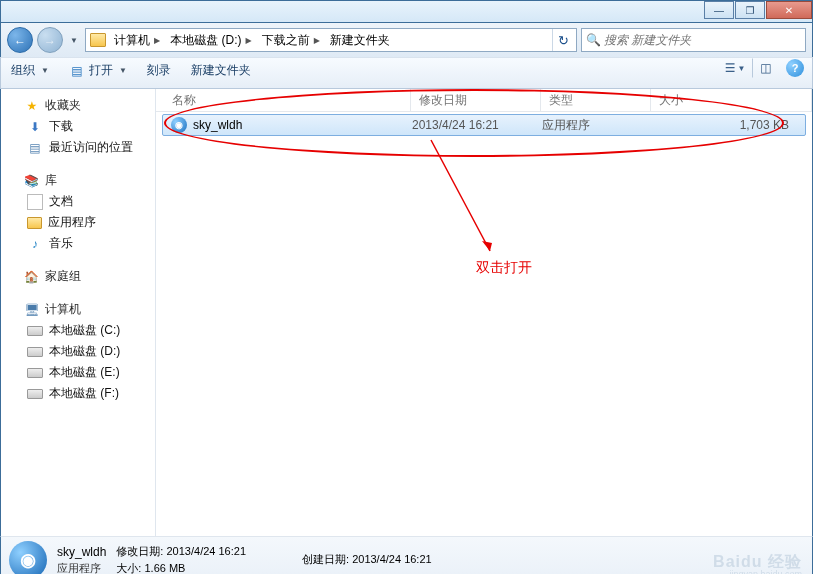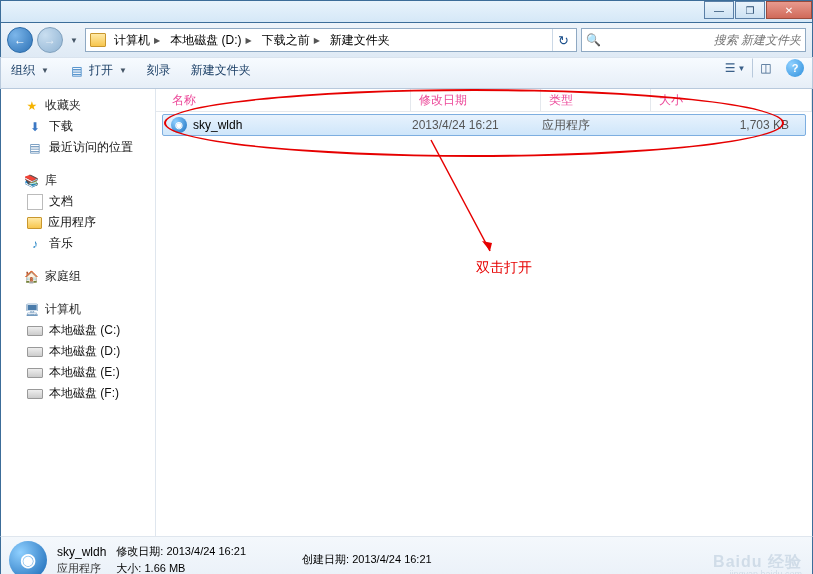--- a/index.html
+++ b/index.html
@@ -15,21 +15,21 @@
 .navbtn { width: 26px; height: 26px; border-radius: 50%; background: radial-gradient(circle at 30% 30%, #7cb6ea,#2d72b6); border: 1px solid #2a6aa8; display: flex; align-items: center; justify-content: center; color: #fff; font-size: 12px; }
 .navbtn.fwd { background: radial-gradient(circle at 30% 30%, #c9def0,#8fb3d3); border-color:#7fa0bd; color:#e6eef6; }
 .dropdown-tiny { width:14px; height:20px; display:flex; align-items:center; justify-content:center; color:#456; font-size:8px; }
 .addr { flex: 1; height: 24px; background: #fff; border: 1px solid #8fa9c3; display: flex; align-items: center; padding: 0 2px; gap: 2px; overflow:hidden; }
 .addr .folder-ico { width:16px; height:14px; background: linear-gradient(#ffe9a6,#f7c64e); border:1px solid #c9972e; border-radius:1px; margin: 0 2px; }
 .crumb { display:flex; align-items:center; height:100%; padding:0 4px; color:#000; white-space:nowrap; }
 .crumb .arrow { margin-left:4px; font-size:8px; color:#555; }
 .addr .refresh { width:22px; height:22px; margin-left:auto; display:flex; align-items:center; justify-content:center; color:#1a4e8a; border-left:1px solid #cbd8e6; font-size:13px; }
 .searchbox { width: 225px; height: 24px; background:#fff; border:1px solid #8fa9c3; display:flex; align-items:center; padding:0 4px; color:#888; }
 .searchbox .sico { width:14px; height:14px; margin-right:4px; color:#6a88a8; }
-.searchbox input { border:0; outline:0; flex:1; font-size:12px; color:#666; font-style:italic;text-align:right; }
+.searchbox input { border:0; outline:0; flex:1; font-size:12px; color:#666; font-style:italic; }
 
 
 .toolbar { height: 32px; background: linear-gradient(#f7fbff,#e6eef7); border: 1px solid #b8c9dc; border-top-color:#d9e3ee; display:flex; align-items:flex-start; padding:0 8px; gap:16px; }
 .toolbar .tbtn { color:#1b3f66; display:flex; align-items:center; gap:4px; padding:4px 2px; }
 .toolbar .tbtn .dd { font-size:8px; color:#456; margin-left:2px; }
 .toolbar .spacer { flex:1; }
 .toolbar .viewicons { display:flex; align-items:center; gap:6px; }
 .viewicons .vi { width:22px; height:20px; border:1px solid transparent; display:flex; align-items:center; justify-content:center; color:#3a6089; }
 .viewicons .vi.sep { border-left:1px solid #b8c9dc; padding-left:6px; }
 .helpico { width:18px; height:18px; border-radius:50%; background: radial-gradient(circle at 30% 30%, #8fd0ff,#2d8fdc); color:#fff; font-weight:bold; display:flex; align-items:center; justify-content:center; font-size:11px; margin-left:6px; }
@@ -52,21 +52,21 @@
 .ico.pic { background:#51a8d6; border-radius:1px; }
 .ico.doc { background:#fff; border:1px solid #bbb; }
 .ico.music { color:#2d89c7; }
 .ico.home { color:#2d8fc8; }
 .ico.comp { color:#4a7cab; }
 .ico.drive { width:16px; height:10px; background:linear-gradient(#eee,#ccc); border:1px solid #999; border-radius:1px; }
 
 .content { flex:1; position:relative; background:#fff; }
 
 
-.cols { display:flex; height:23px; border-bottom:1px solid #e4e8ed; color:#ec4899; }
+.cols { display:flex; height:23px; border-bottom:1px solid #e4e8ed; color:#737373; }
 .col { padding:4px 8px; border-right:1px solid #e4e8ed; display:flex; align-items:center; }
 .col.name { width: 255px; padding-left:16px; }
 .col.date { width: 130px; }
 .col.type { width: 110px; }
 .col.size { flex:1;font-family:Liberation Serif, serif; }
 
 
 .files { padding-top:0; }
 .row { display:flex; align-items:center; height:22px; margin:2px 6px 0 6px; border-radius:2px; }
 .row.sel { background: linear-gradient(#e7f2fd,#cfe6fa); border:1px solid #7daee0; }

